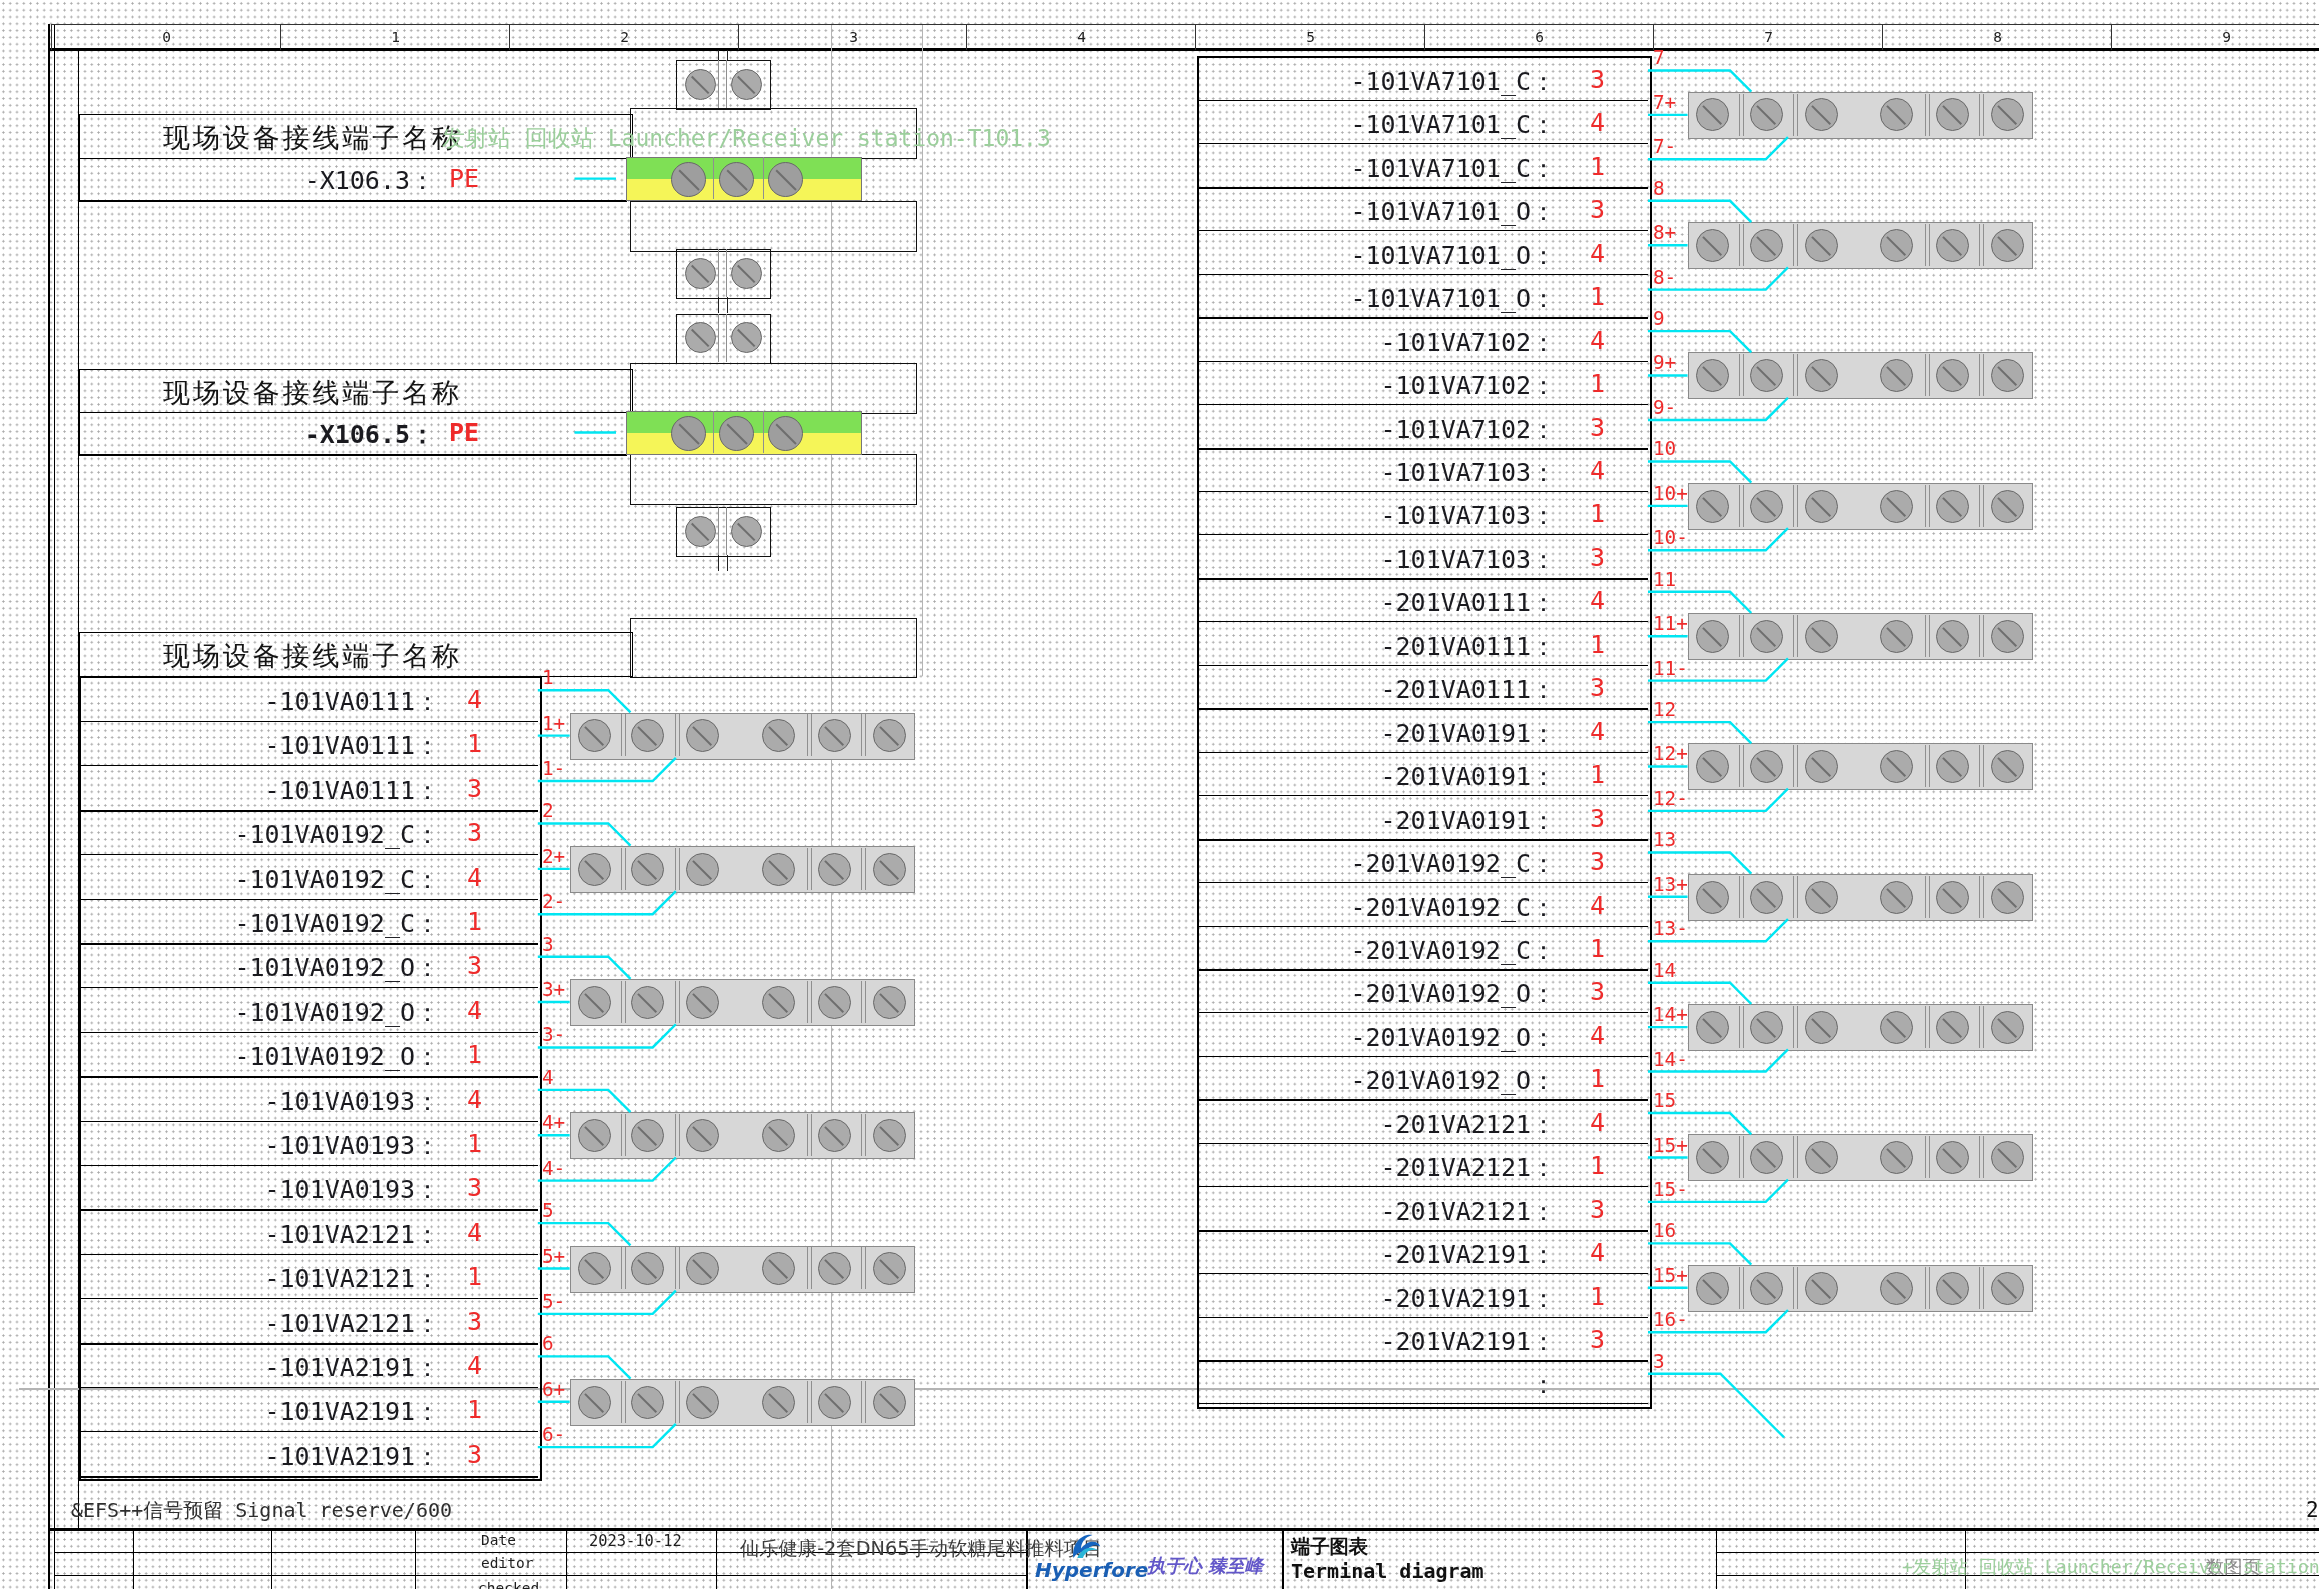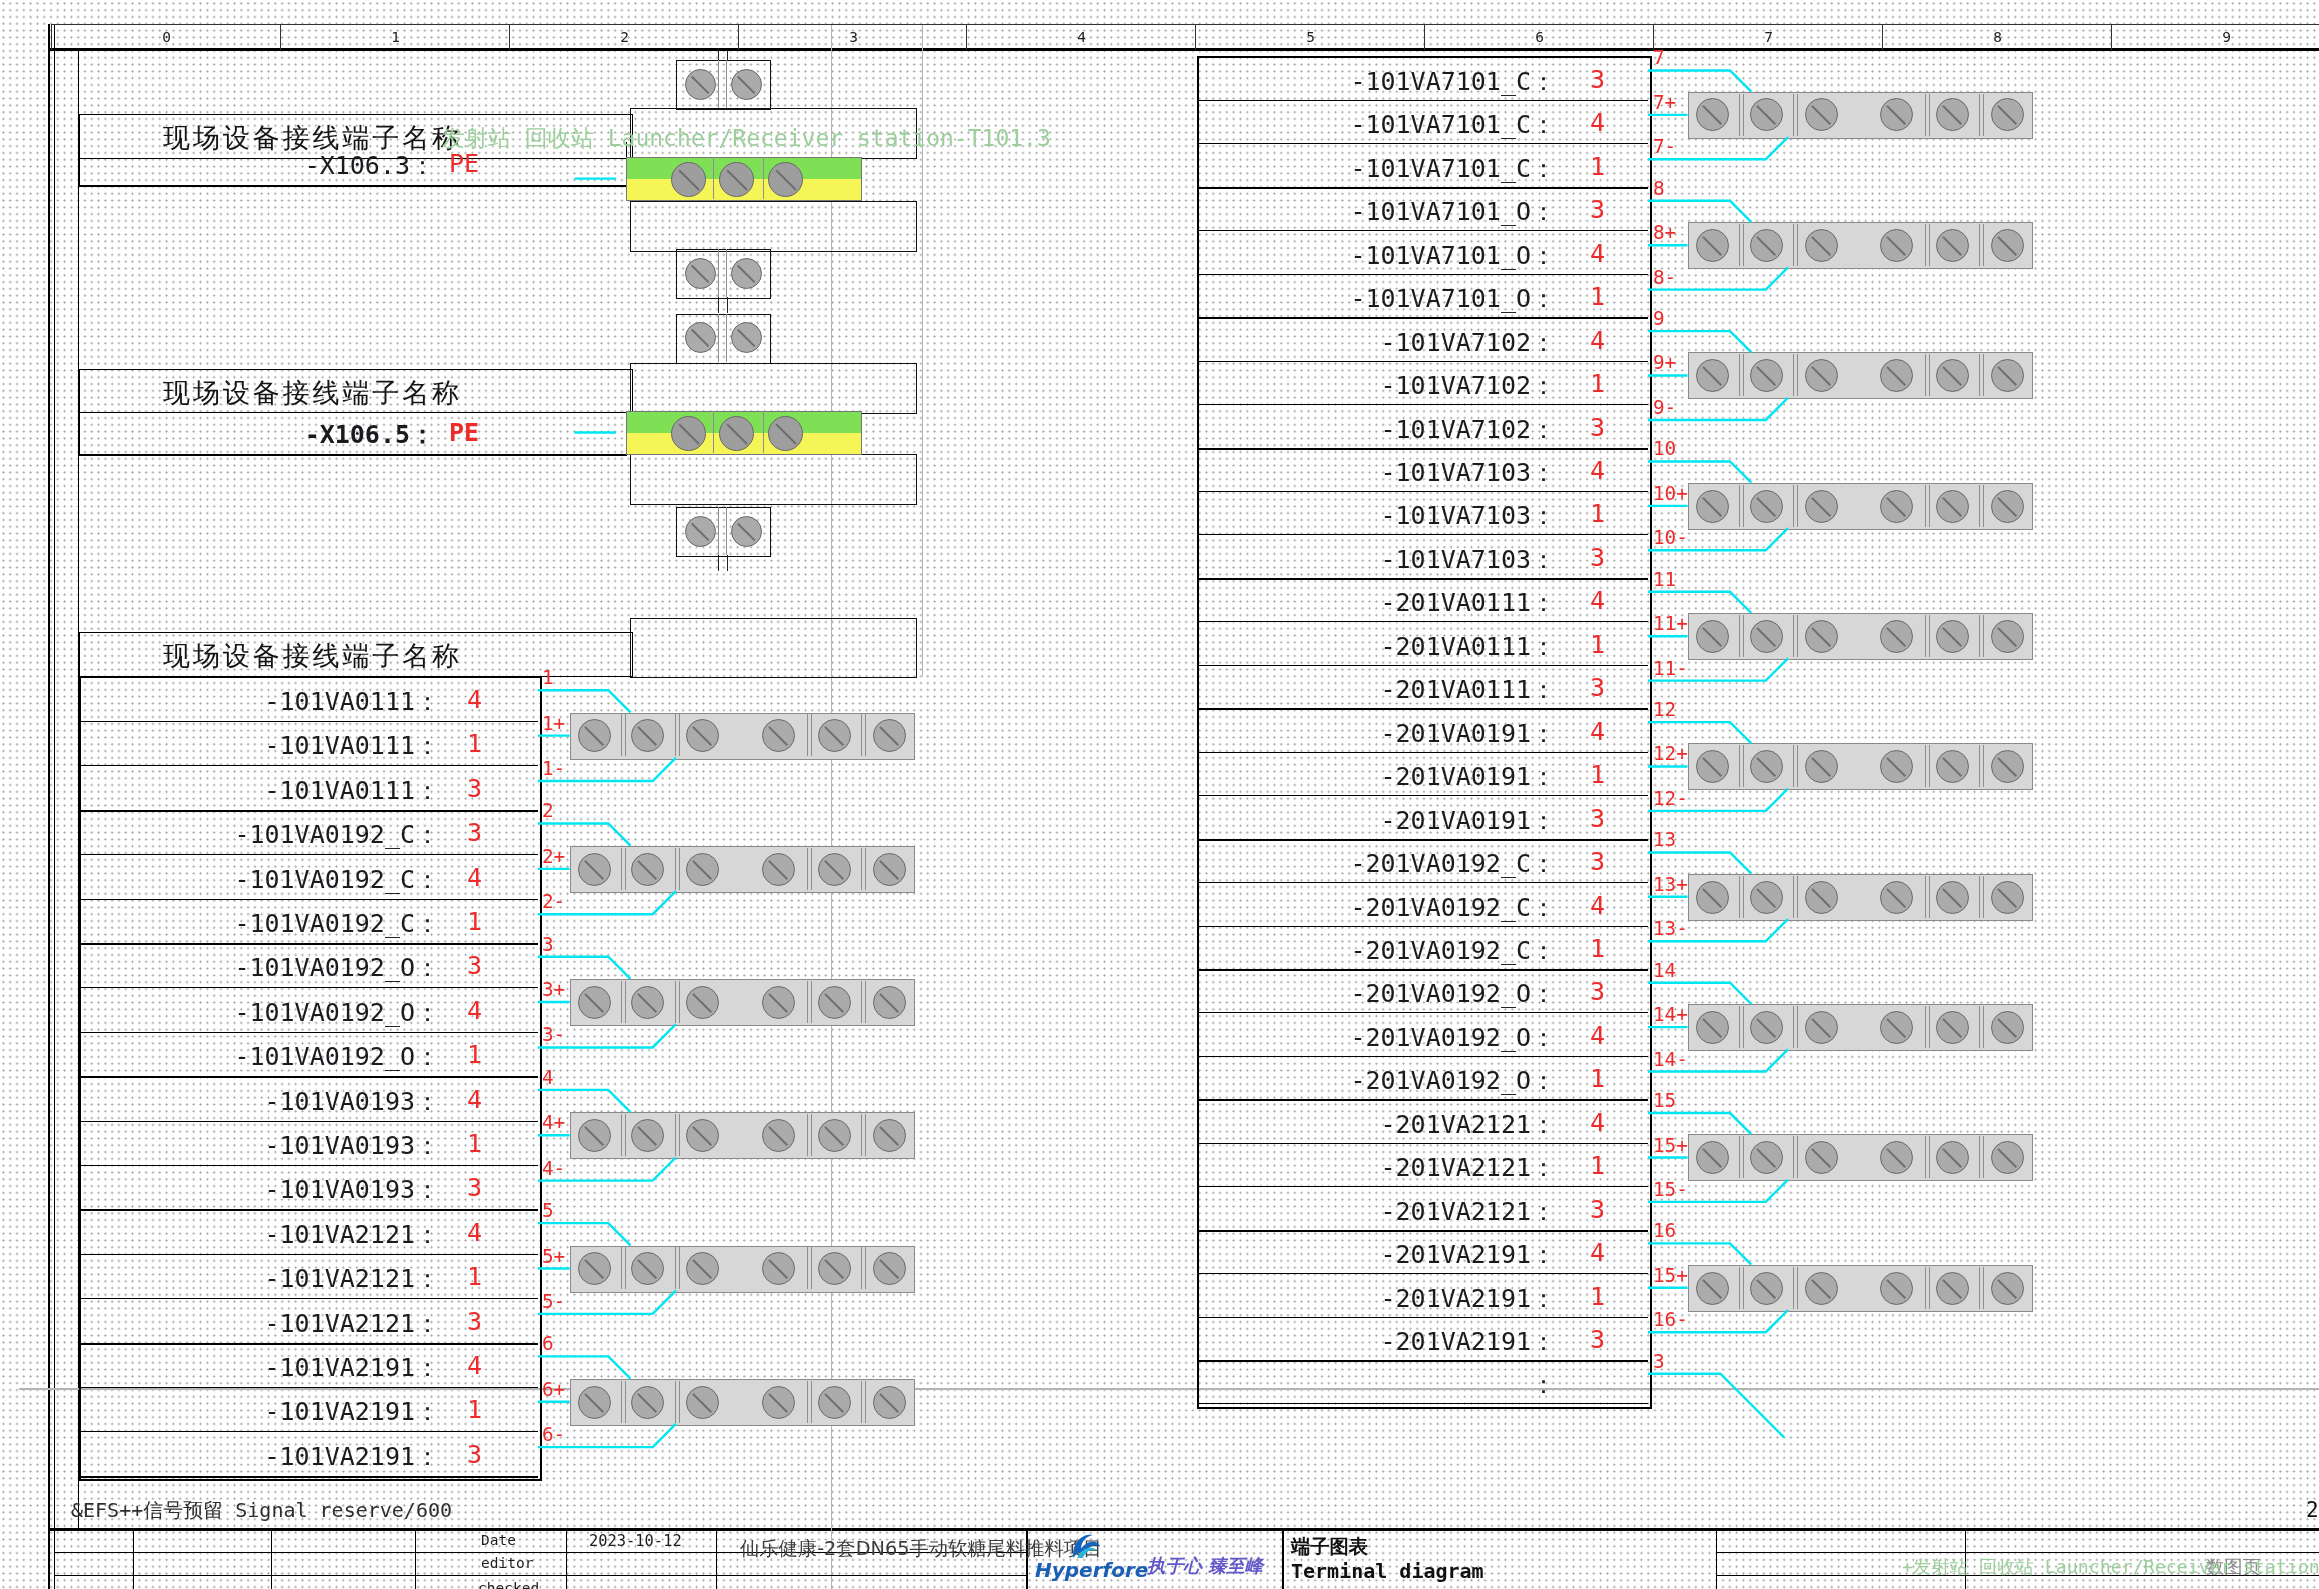--- a/index.html
+++ b/index.html
@@ -75,21 +75,21 @@
       <div class="rulercell" style="left: 1424px; width: 229px;">6</div>
       <div class="rulercell" style="left: 1653px; width: 229px;">7</div>
       <div class="rulercell" style="left: 1882px; width: 229px;">8</div>
       <div class="rulercell" style="left: 2111px; width: 229px;">9</div>
     </div>
 
   <div class="hdrbox" style="left:79px;top:114px;width:552px;height:43px;">
     <span class="hdrcn">现场设备接线端子名称</span>
   </div>
   <span class="greentxt" style="left: 442px; top: 123px; color: rgb(156, 207, 156);">发射站 回收站 Launcher/Receiver station-T101.3</span>
-  <div class="perow" style="left:79px;top:142px;width:546px;height:43px;">
+  <div class="perow" style="left:79px;top:157px;width:546px;height:43px;">
     <span class="penm" style="right:191px;">-X106.3：</span>
     <span class="peval" style="left: 369px; color: rgb(238, 43, 43);">PE</span>
   </div>
 
   <div class="hdrbox" style="left:79px;top:369px;width:552px;height:42px;">
     <span class="hdrcn">现场设备接线端子名称</span>
   </div>
   <div class="perow" style="left:79px;top:411px;width:546px;height:43px;font-weight:bold;">
     <span class="penm" style="right:191px;">-X106.5：</span>
     <span class="peval" style="left: 369px; color: rgb(238, 43, 43);">PE</span>

